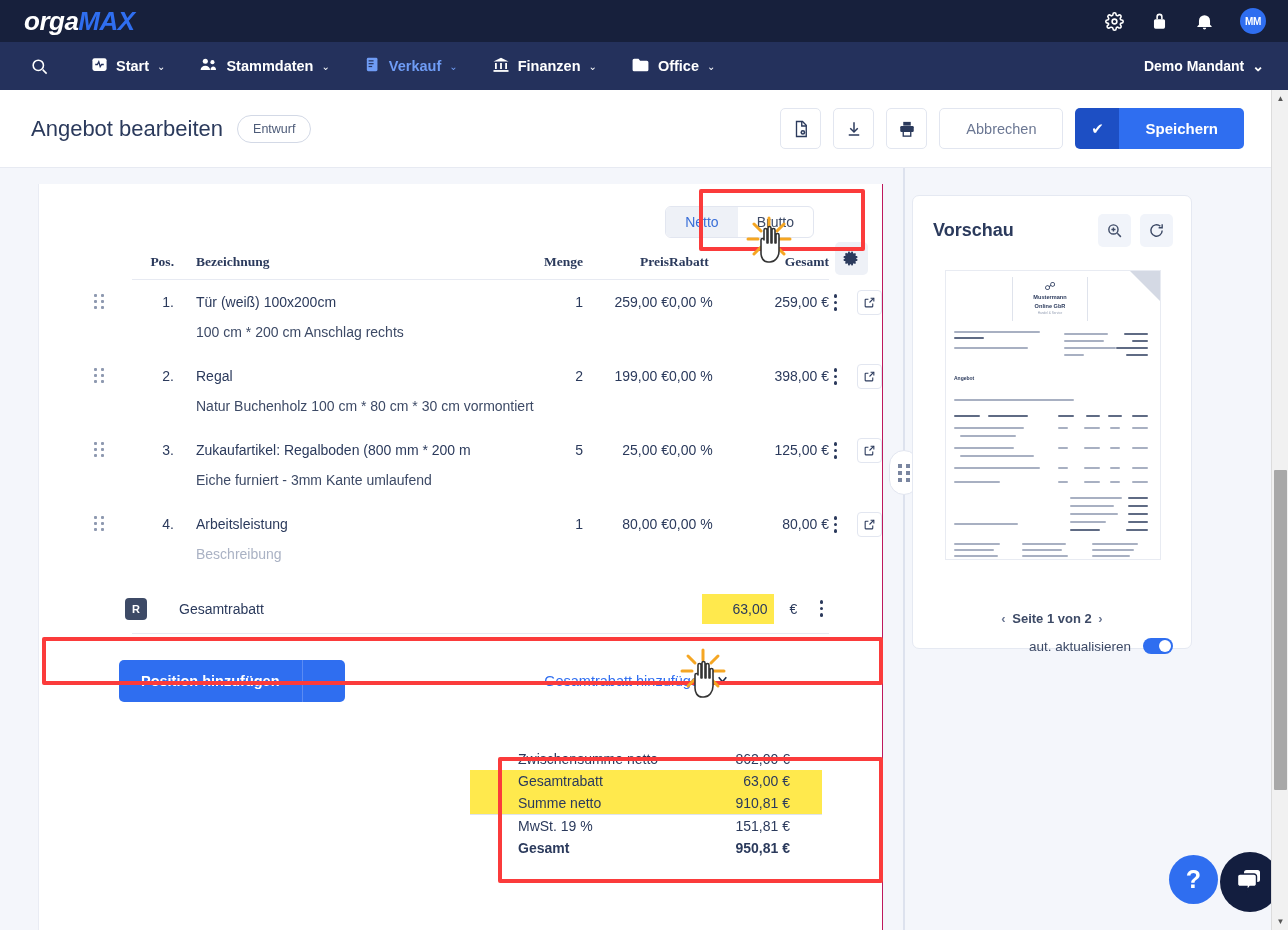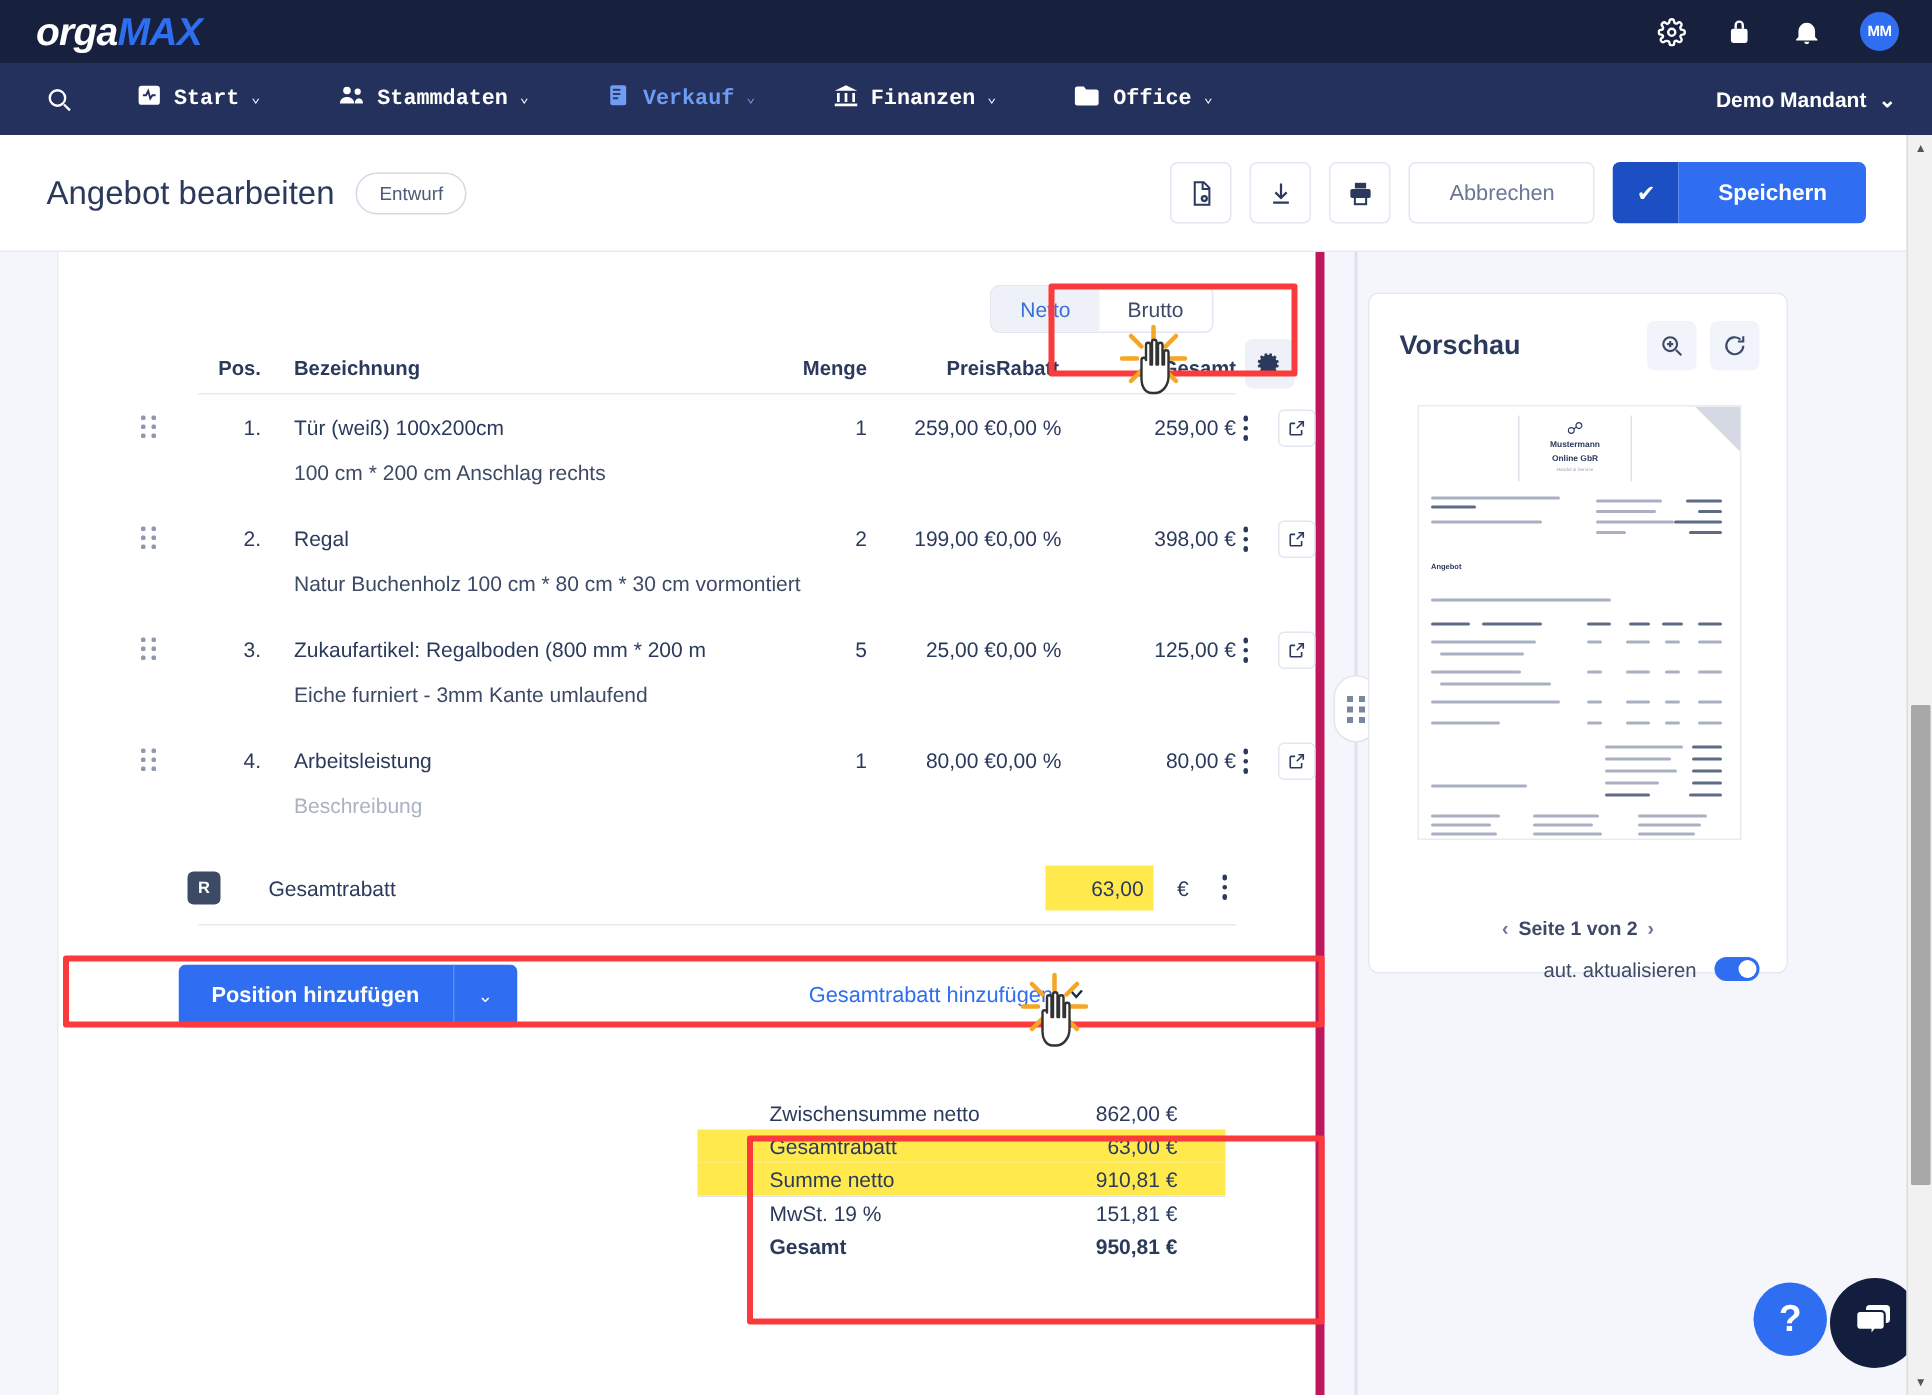--- a/index.html
+++ b/index.html
@@ -25,21 +25,21 @@
     font-size:10px; font-weight:bold; display:flex; align-items:center; justify-content:center;
     letter-spacing:-0.3px;
   }
 
   
   .navbar {
     position:absolute; left:0; top:42px; width:1288px; height:48px;
     background:#24315c; display:flex; align-items:center;
   }
   .nav-search { margin-left:30px; color:#fff; display:flex; align-items:center; cursor:pointer; }
-  .nav-items { display:flex; align-items:center; gap:51px; margin-left:42px;font-family:Liberation Mono, monospace; }
+  .nav-items { display:flex; align-items:center; gap:34px; margin-left:42px; }
   .nav-item {
     display:flex; align-items:center; gap:8px; color:#ffffff;
     font-size:14.5px; font-weight:bold; cursor:pointer; white-space:nowrap;
   }
   .nav-item.active { color:#6f9cf5; }
   .nav-item .chev { font-size:10px; font-weight:normal; }
   .nav-right { margin-left:auto; margin-right:24px; display:flex; align-items:center; gap:8px;
     color:#ffffff; font-size:14px; font-weight:bold; cursor:pointer; }
 
   
@@ -62,37 +62,37 @@
     color:#6b7793; font-size:14.5px; cursor:pointer; display:flex; align-items:center;
   }
   .btn-save { display:flex; height:41px; border-radius:5px; overflow:hidden; cursor:pointer; }
   .btn-save .chk { width:44px; background:#1d4fc4; display:flex; align-items:center; justify-content:center; color:#fff; font-size:15px; }
   .btn-save .lbl { padding:0 26px; background:#2f6ef0; color:#fff; font-size:15px; font-weight:bold;
     display:flex; align-items:center; }
 
   
   .body-wrap { position:absolute; left:0; top:168px; width:1271px; bottom:0; }
   .main-card {
-    position:absolute; left:38px; top:0; width:845px; bottom:0;
-    background:#ffffff; border-left:1px solid #e9ecf4; border-right:6px solid #be185d;
+    position:absolute; left:38px; top:16px; width:845px; bottom:0;
+    background:#ffffff; border-left:1px solid #e9ecf4; border-right:1px solid #be185d;
   }
   .left-rail { position:absolute; left:0; top:0; width:38px; bottom:0; background:#f4f6fb; }
 
   .toggle-row { display:flex; justify-content:flex-end; padding:22px 68px 0 0; }
   .seg {
     display:flex; border:1px solid #e2e6f0; border-radius:6px; overflow:hidden; background:#fff;
   }
   .seg div { padding:7px 19px; font-size:14px; cursor:pointer; color:#3d4a66; }
   .seg .on { background:#eef1f7; color:#3a6fd8; }
 
   
   .tbl { margin:16px 0 0 0; position:relative; }
   .th {
     display:flex; align-items:center; font-size:13.5px; font-weight:bold; color:#2b3a5c;
-    padding:0 0 9px 0; border-bottom:1px solid #e7eaf2; margin:0 53px 0 93px;
+    padding:0 0 9px 0; border-bottom:1px solid #e7eaf2; margin:0 53px 0 93px;font-family:Liberation Serif, serif;
   }
   .c-pos  { width:42px; text-align:right; }
   .c-bez  { flex:1; padding-left:22px; }
   .c-men  { width:78px; text-align:right; }
   .c-pre  { width:86px; text-align:right; }
   .c-rab  { width:76px; }
   .c-ges  { width:84px; text-align:right; }
 
   .gearwrap { position:absolute; right:14px; top:-12px; }
   .gear-btn { width:33px; height:33px; border-radius:5px; background:#eef1f7;

